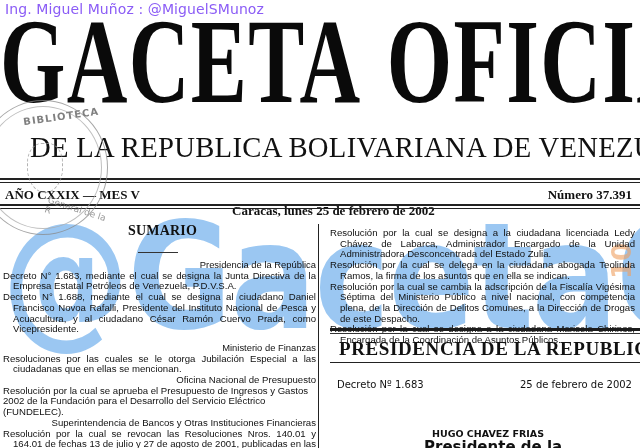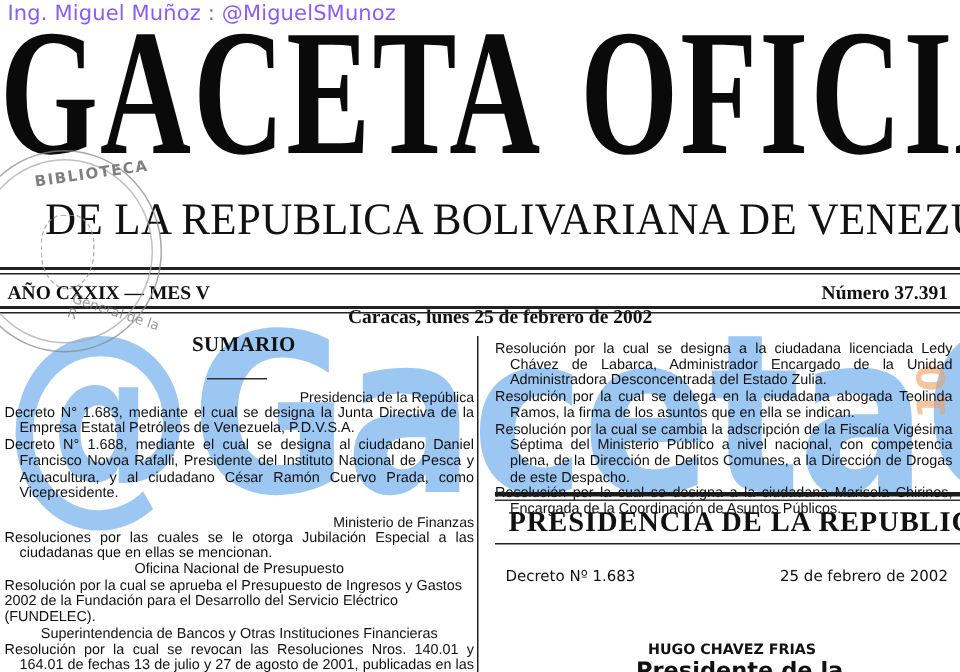--- a/index.html
+++ b/index.html
@@ -79,21 +79,21 @@
     }
     .sumario-title {
       position: absolute; left: 128px; top: 4px; font-family: Liberation Serif, serif;
       font-weight: bold; font-size: 14px; letter-spacing: 0.2px;
     }
     .sumario-underline {
       position: absolute; left: 138px; top: 30px; width: 40px; height: 1px; background: #333;
     }
     .sum-body { position: absolute; left: 3px; top: 36px; width: 313px; }
     .sec-head { text-align: right; font-weight: normal; font-size: 9.4px; margin-top: 2px; }
-    .sec-sub { text-align: center; font-size: 9.6px; }
+    .sec-sub { text-align: right; font-size: 9.6px; }
     .entry { text-indent: -10px; padding-left: 10px; text-align: justify; }
 
     .col-divider {
       position: absolute; left: 318px; top: 224px; width: 1px; height: 224px;
       background: #222; z-index: 3;
     }
 
     .col-right {
       position: absolute; left: 330px; top: 222px; width: 310px; height: 226px; z-index: 3;
       font-family: "Liberation Sans", sans-serif; font-size: 9.6px; line-height: 10.7px;

